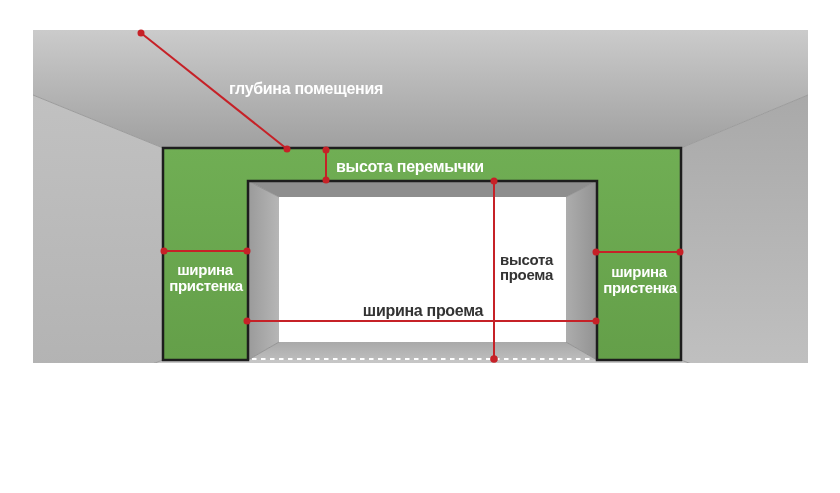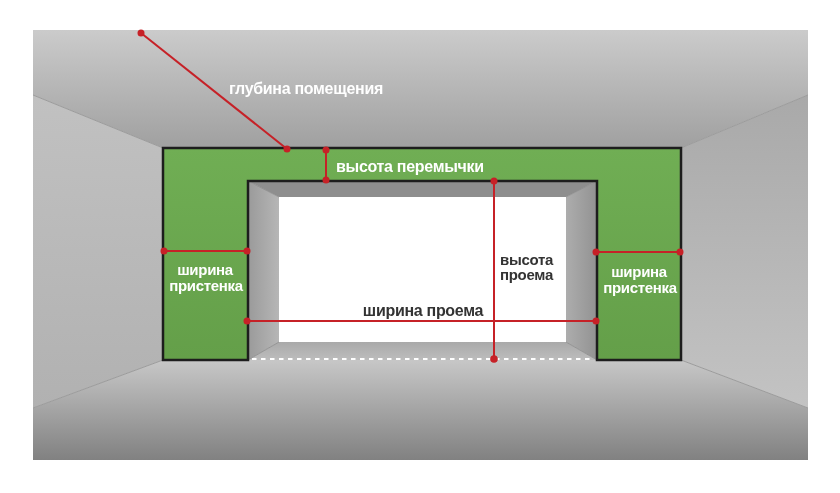--- a/index.html
+++ b/index.html
@@ -4,21 +4,21 @@
 <style>
   html, body {
     margin: 0;
     padding: 0;
     background: #ffffff;
     font-family: "Liberation Sans", sans-serif;
   }
   .stage {
     position: relative;
     width: 840px;
-    height: 493px;
+    height: 363px;
     background: #ffffff;
     overflow: hidden;
   }
   svg { display: block; }
   .lbl {
     font-family: "Liberation Sans", sans-serif;
     font-weight: 700;
   }
 </style>
 </head>

